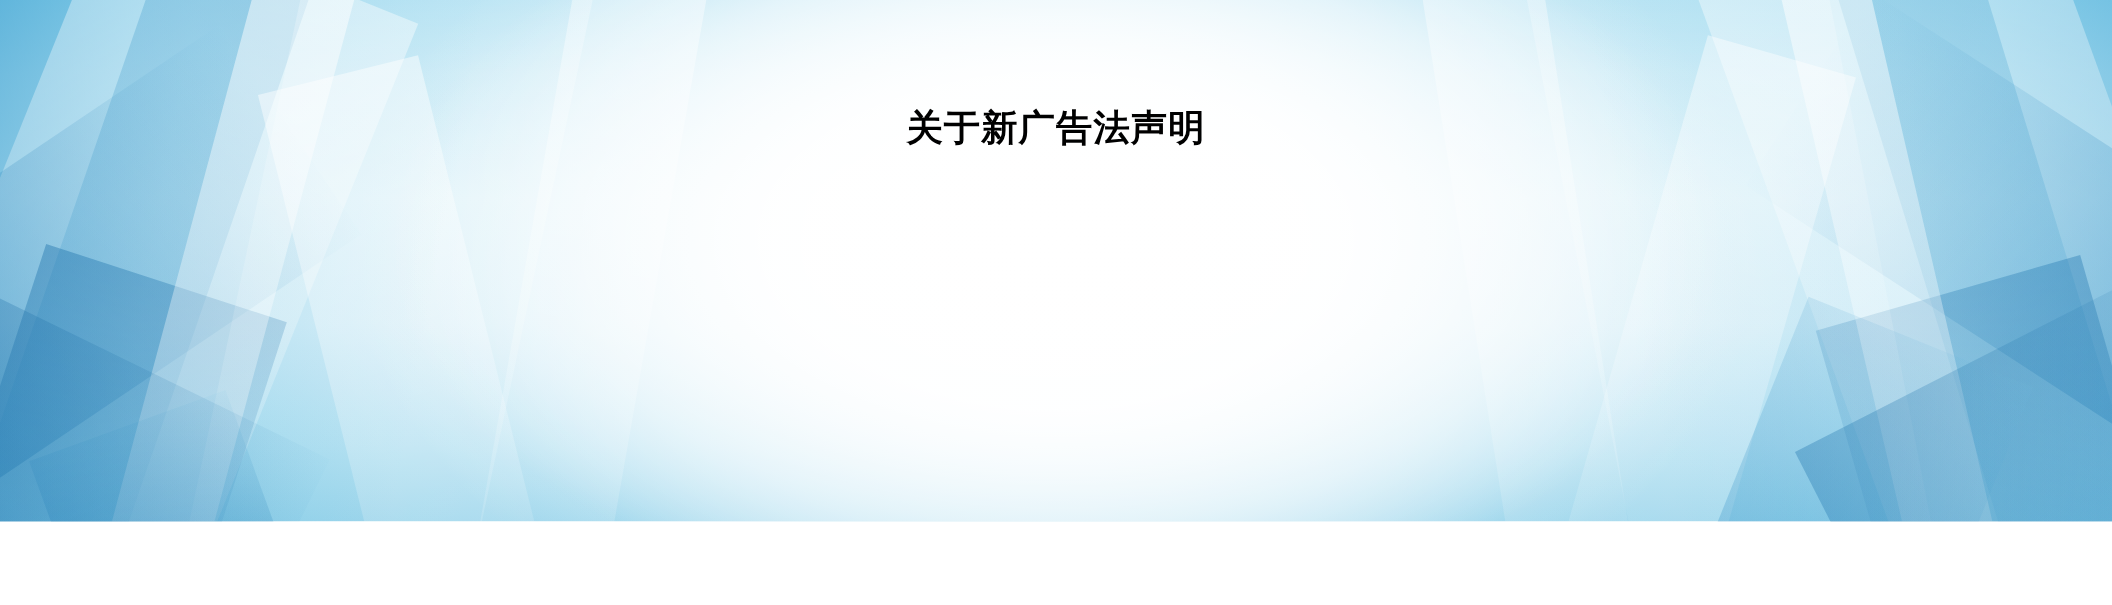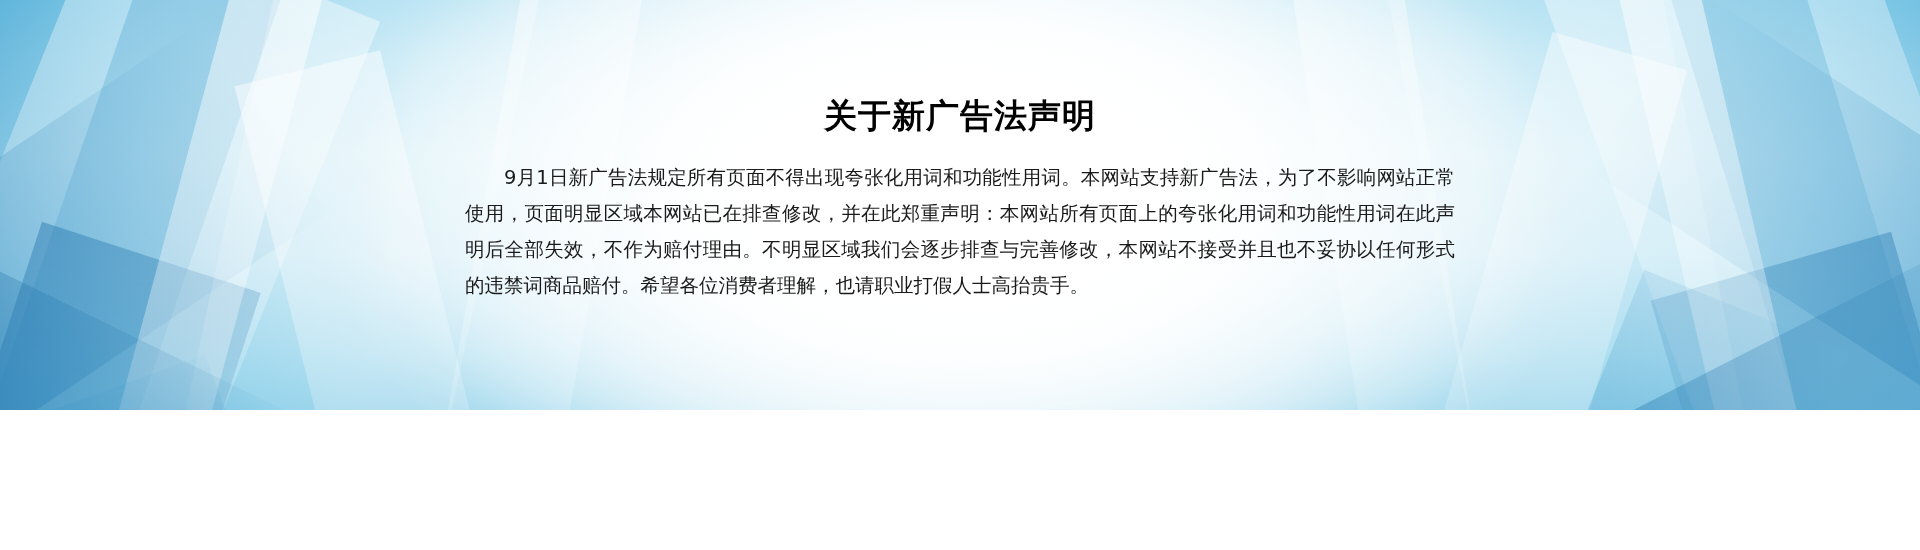--- a/index.html
+++ b/index.html
@@ -3,21 +3,21 @@
 <meta charset="utf-8">
 <style>
   html, body {
     margin: 0;
     padding: 0;
     background: #ffffff;
   }
   #stage {
     position: relative;
     width: 1920px;
-    height: 410px;
+    height: 474px;
     overflow: hidden;
     font-family: "DejaVu Sans", "Liberation Sans", sans-serif;
   }
 
   
   .bg-base {
     position: absolute;
     inset: 0;
     background:
       radial-gradient(ellipse 820px 520px at 50% 48%, #ffffff 0%, rgba(255,255,255,0.92) 28%, rgba(233,246,251,0.55) 55%, rgba(205,237,248,0.0) 78%),
@@ -138,17 +138,16 @@
   <div class="shard r6"></div>
   <div class="shard r7"></div>
   <div class="shard r8"></div>
   <div class="shard r9"></div>
 
   <div class="bg-veil"></div>
 
   <div class="content">
     <h1 class="page-title">关于新广告法声明</h1>
 
-    <p class="body-copy para-main">9月1日新广告法规定所有页面不得出现夸张化用词和功能性用词。本网站支持新广告法，为了不影响网站正常使用，页面明显区域本网站已在排查修改，并在此郑重声明：本网站所有页面上的夸张化用词和功能性用词在此声明后全部失效，不作为赔付理由。不明显区域我们会逐步排查与完善修改，本网站不接受并且也不妥协以任何形式的违禁词商品赔付。希望各位消费者理解，也请职业打假人士高抬贵手。</p>
 
   </div>
 
 </div>
 
 </body></html>

